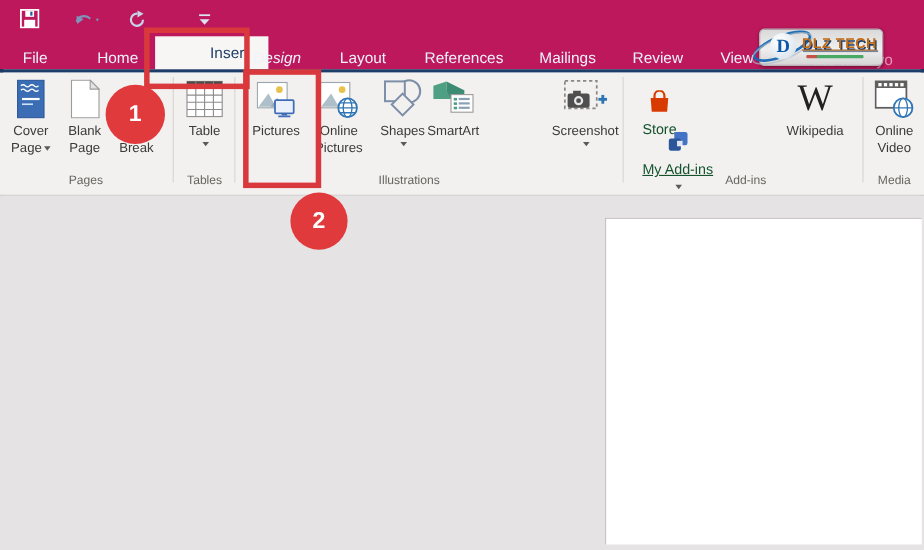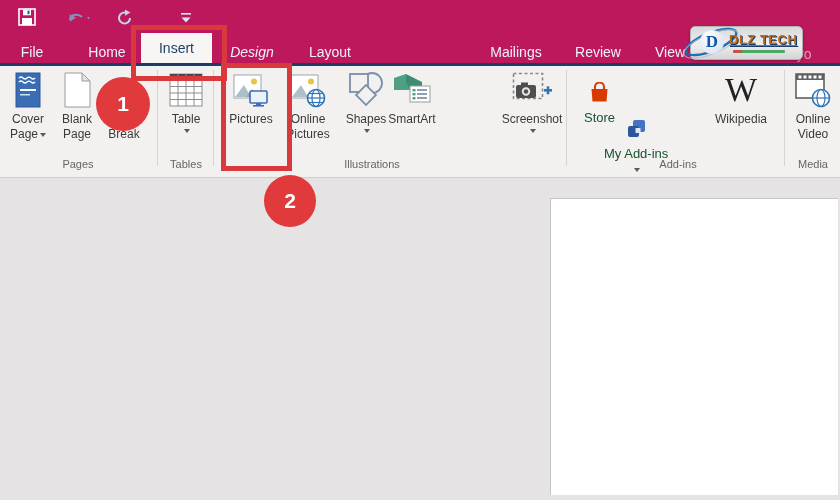--- a/index.html
+++ b/index.html
@@ -12,21 +12,21 @@
   
   .titlebar{position:absolute;left:0;top:0;width:840px;height:63px;background:#be185d;}
   .tab-sep-line{position:absolute;left:0;top:63px;width:840px;height:3px;background:#1e3c68;}
   .qat-icon{position:absolute;top:8px;}
   .tab{
     position:absolute;top:40px;height:24px;line-height:24px;text-align:center;
     color:#eef2fa;font-size:14px;cursor:pointer;
   }
   .tab-active-bg{
     position:absolute;left:141px;top:33px;width:71px;height:31px;background:#f7f6f5;
-    text-align:center;line-height:31px;font-size:14px;color:#1e3f66;
+    text-align:center;line-height:31px;font-size:14px;color:#1e3f66;padding-left:32px;
   }
   .ghost-text{position:absolute;color:rgba(255,255,255,0.55);font-size:14px;}
   
   .ribbon{
     position:absolute;left:0;top:66px;width:840px;height:111px;
     background:#f3f1f0;border-bottom:1px solid #cfcdcb;
   }
   .rbtn{position:absolute;top:2px;height:102px;text-align:center;font-size:12px;color:#3b3a39;cursor:pointer;}
   .ric{height:44px;display:flex;align-items:center;justify-content:center;}
   .rl{line-height:15px;white-space:nowrap;}
@@ -96,20 +96,21 @@
     <svg class="qat-icon" style="left:180px;top:12px;" width="12" height="12" viewBox="0 0 12 12">
       <rect x="1" y="1" width="10" height="1.6" fill="#dbe4f2"></rect>
       <path d="M1.5 5.5 L10.5 5.5 L6 10.5 Z" fill="#dbe4f2"></path>
     </svg>
 
     <span class="tab" style="left:12px;width:40px;">File</span>
     <span class="tab" style="left:84px;width:46px;">Home</span>
     <div class="tab-active-bg">Insert</div>
     <span class="tab" style="left:228px;width:48px;font-style:italic;">Design</span>
     <span class="tab" style="left:306px;width:48px;">Layout</span>
+    <span class="tab" style="left:386px;width:70px;">References</span>
     <span class="tab" style="left:486px;width:60px;">Mailings</span>
     <span class="tab" style="left:574px;width:48px;">Review</span>
     <span class="tab" style="left:652px;width:36px;">View</span>
 
     <span class="ghost-text" style="left:718px;top:43px;font-weight:bold;opacity:.75;">V</span>
     <span class="ghost-text" style="left:740px;top:46px;">me what yo</span>
   </div>
   <div class="tab-sep-line"></div>
 
   <div class="ribbon">
@@ -249,21 +250,21 @@
     <div class="gsep" style="left:566px;"></div>
 
     <div class="addin-row" style="left:584px;top:16px;">
       <svg width="21" height="21" viewBox="0 0 21 21">
         <path d="M6 7 L6 5 A4.5 4.5 0 0 1 15 5 L15 7" fill="none" stroke="#d83b01" stroke-width="2"></path>
         <path d="M2.5 7 L18.5 7 L17.5 19.5 L3.5 19.5 Z" fill="#d83b01"></path>
       </svg>
       <span>Store</span>
     </div>
 
-    <div class="addin-row" style="left:604px;top:52px;">
+    <div class="addin-row" style="left:584px;top:52px;text-decoration:underline;">
       <svg width="21" height="21" viewBox="0 0 21 21">
         <rect x="7" y="2" width="12" height="12" rx="2" fill="#4472c4"></rect>
         <rect x="2" y="8" width="11" height="11" rx="2" fill="#2b579a"></rect>
         <rect x="9.5" y="10" width="5" height="5" fill="#ffffff" opacity="0.85"></rect>
       </svg>
       <span>My Add-ins</span>
       <span class="caret"></span>
     </div>
 
     <div class="rbtn" style="left:712px;width:58px;">

